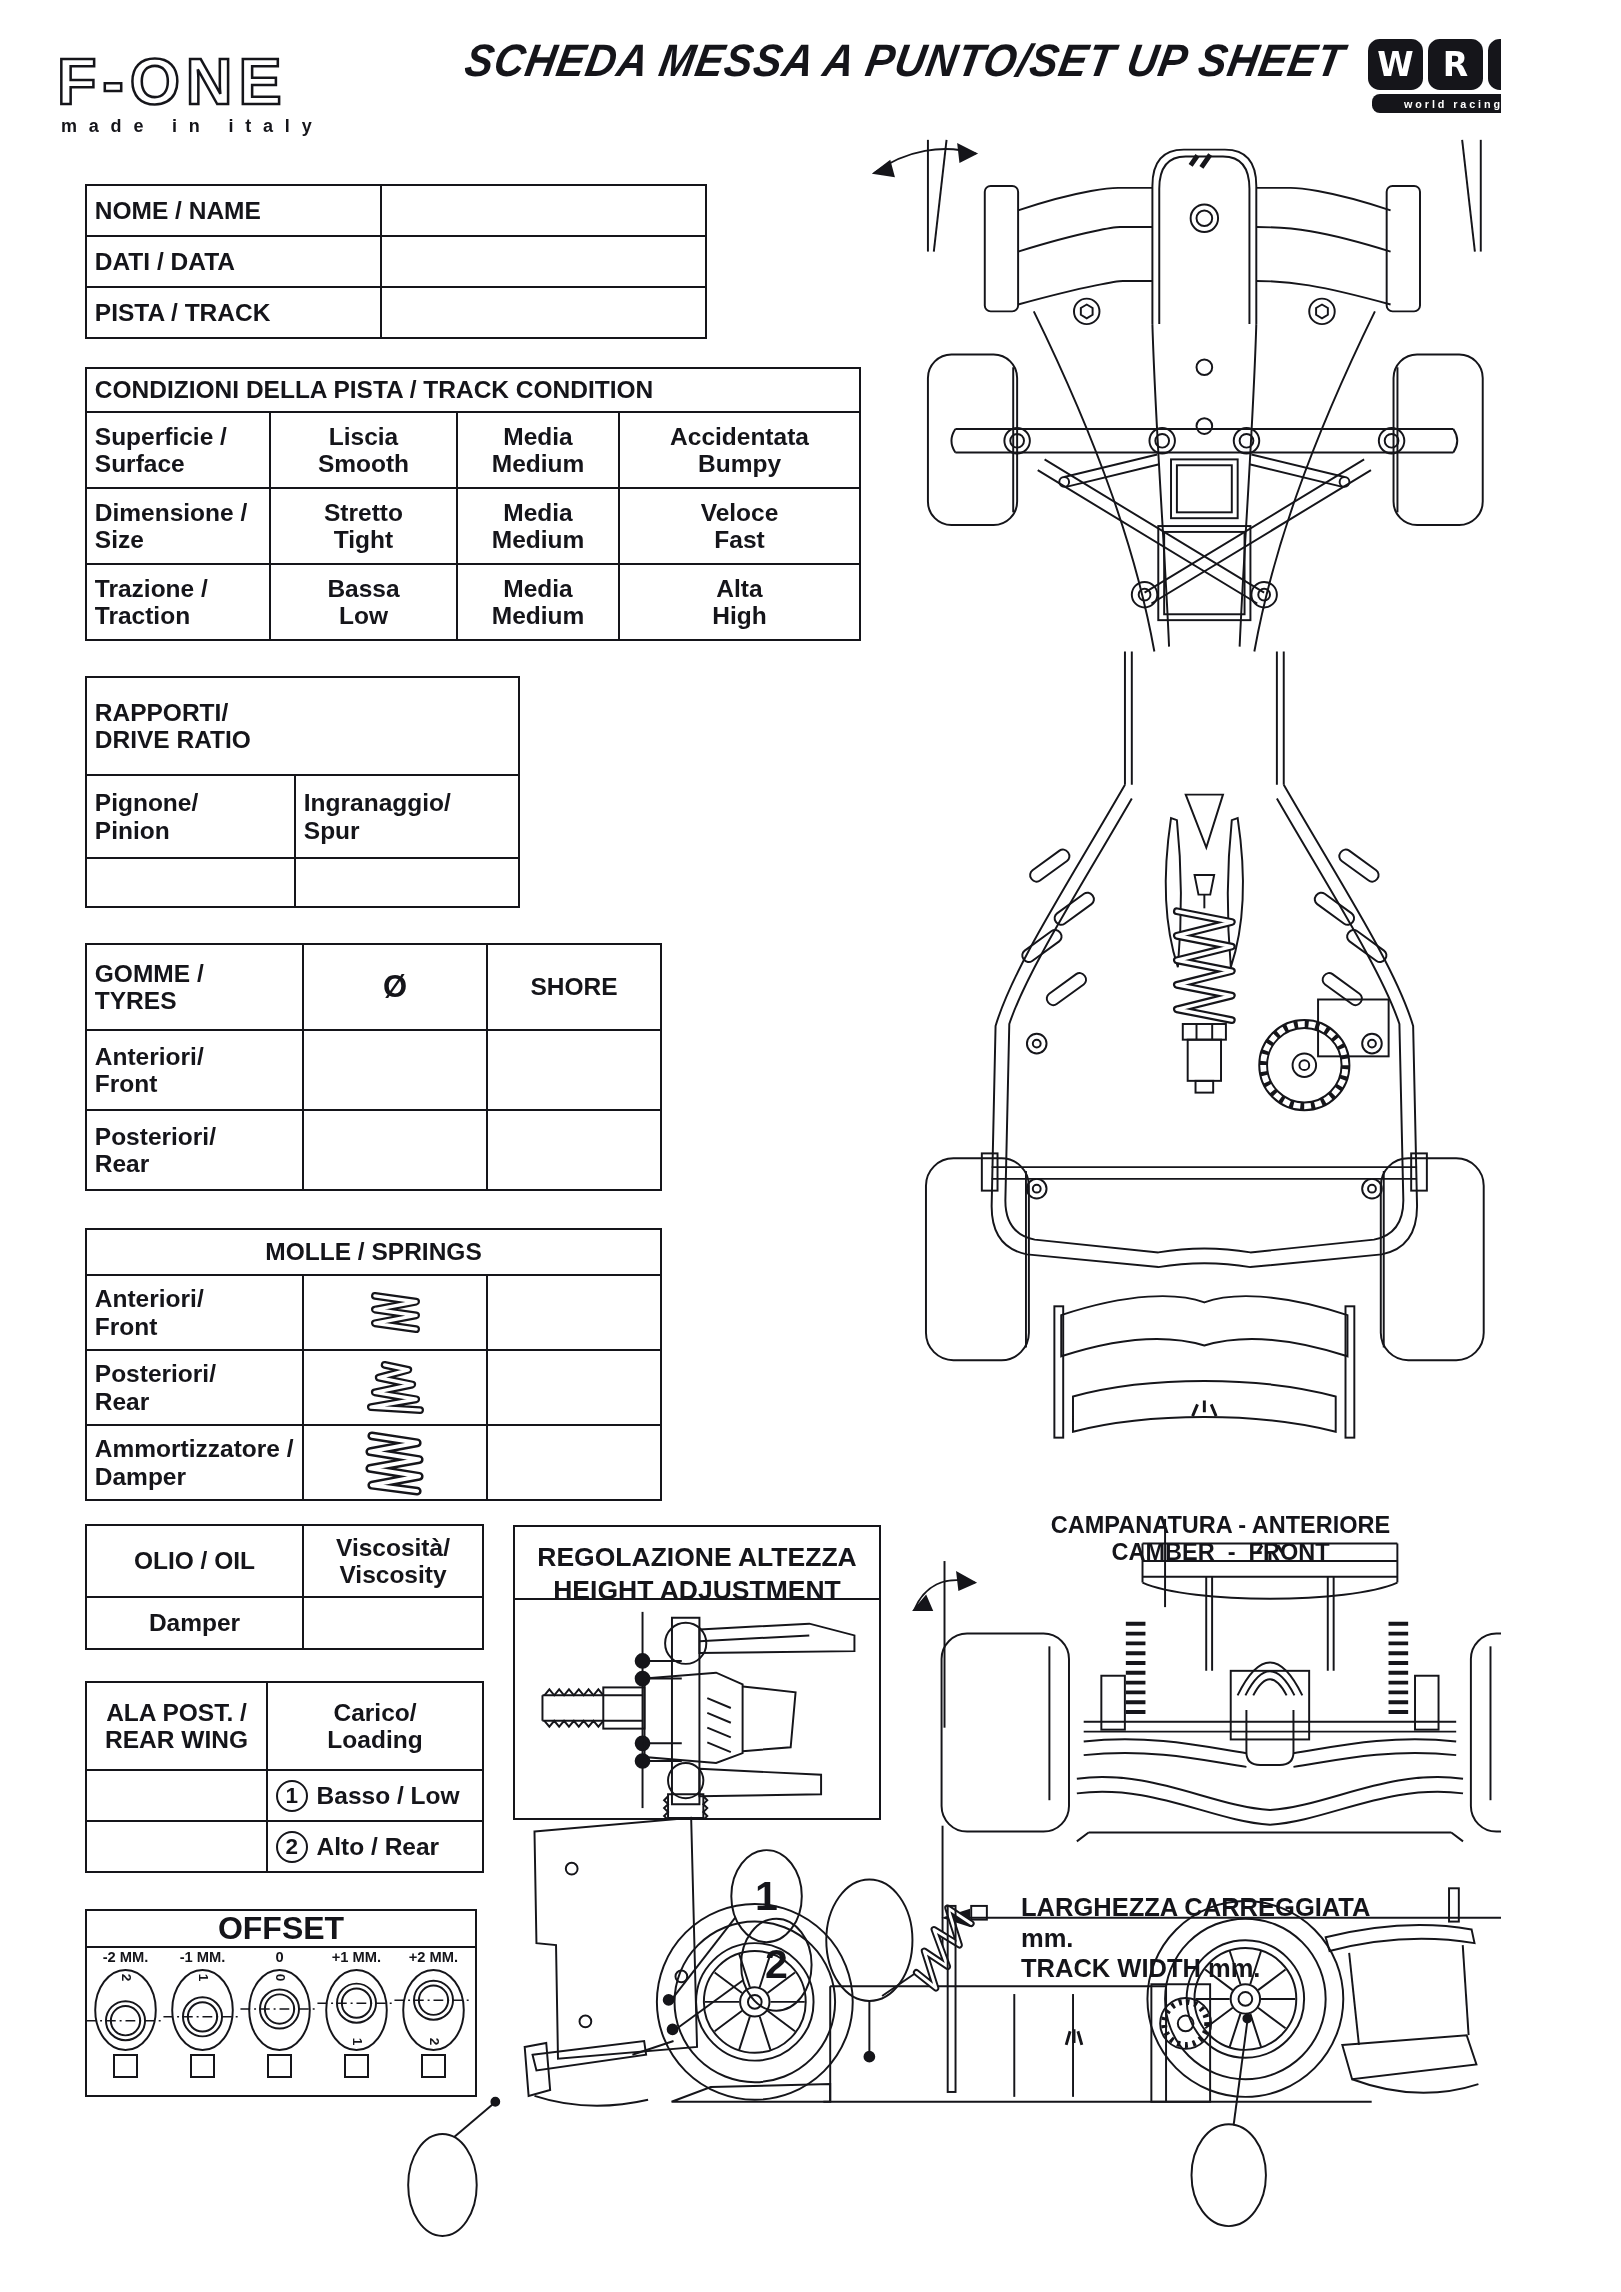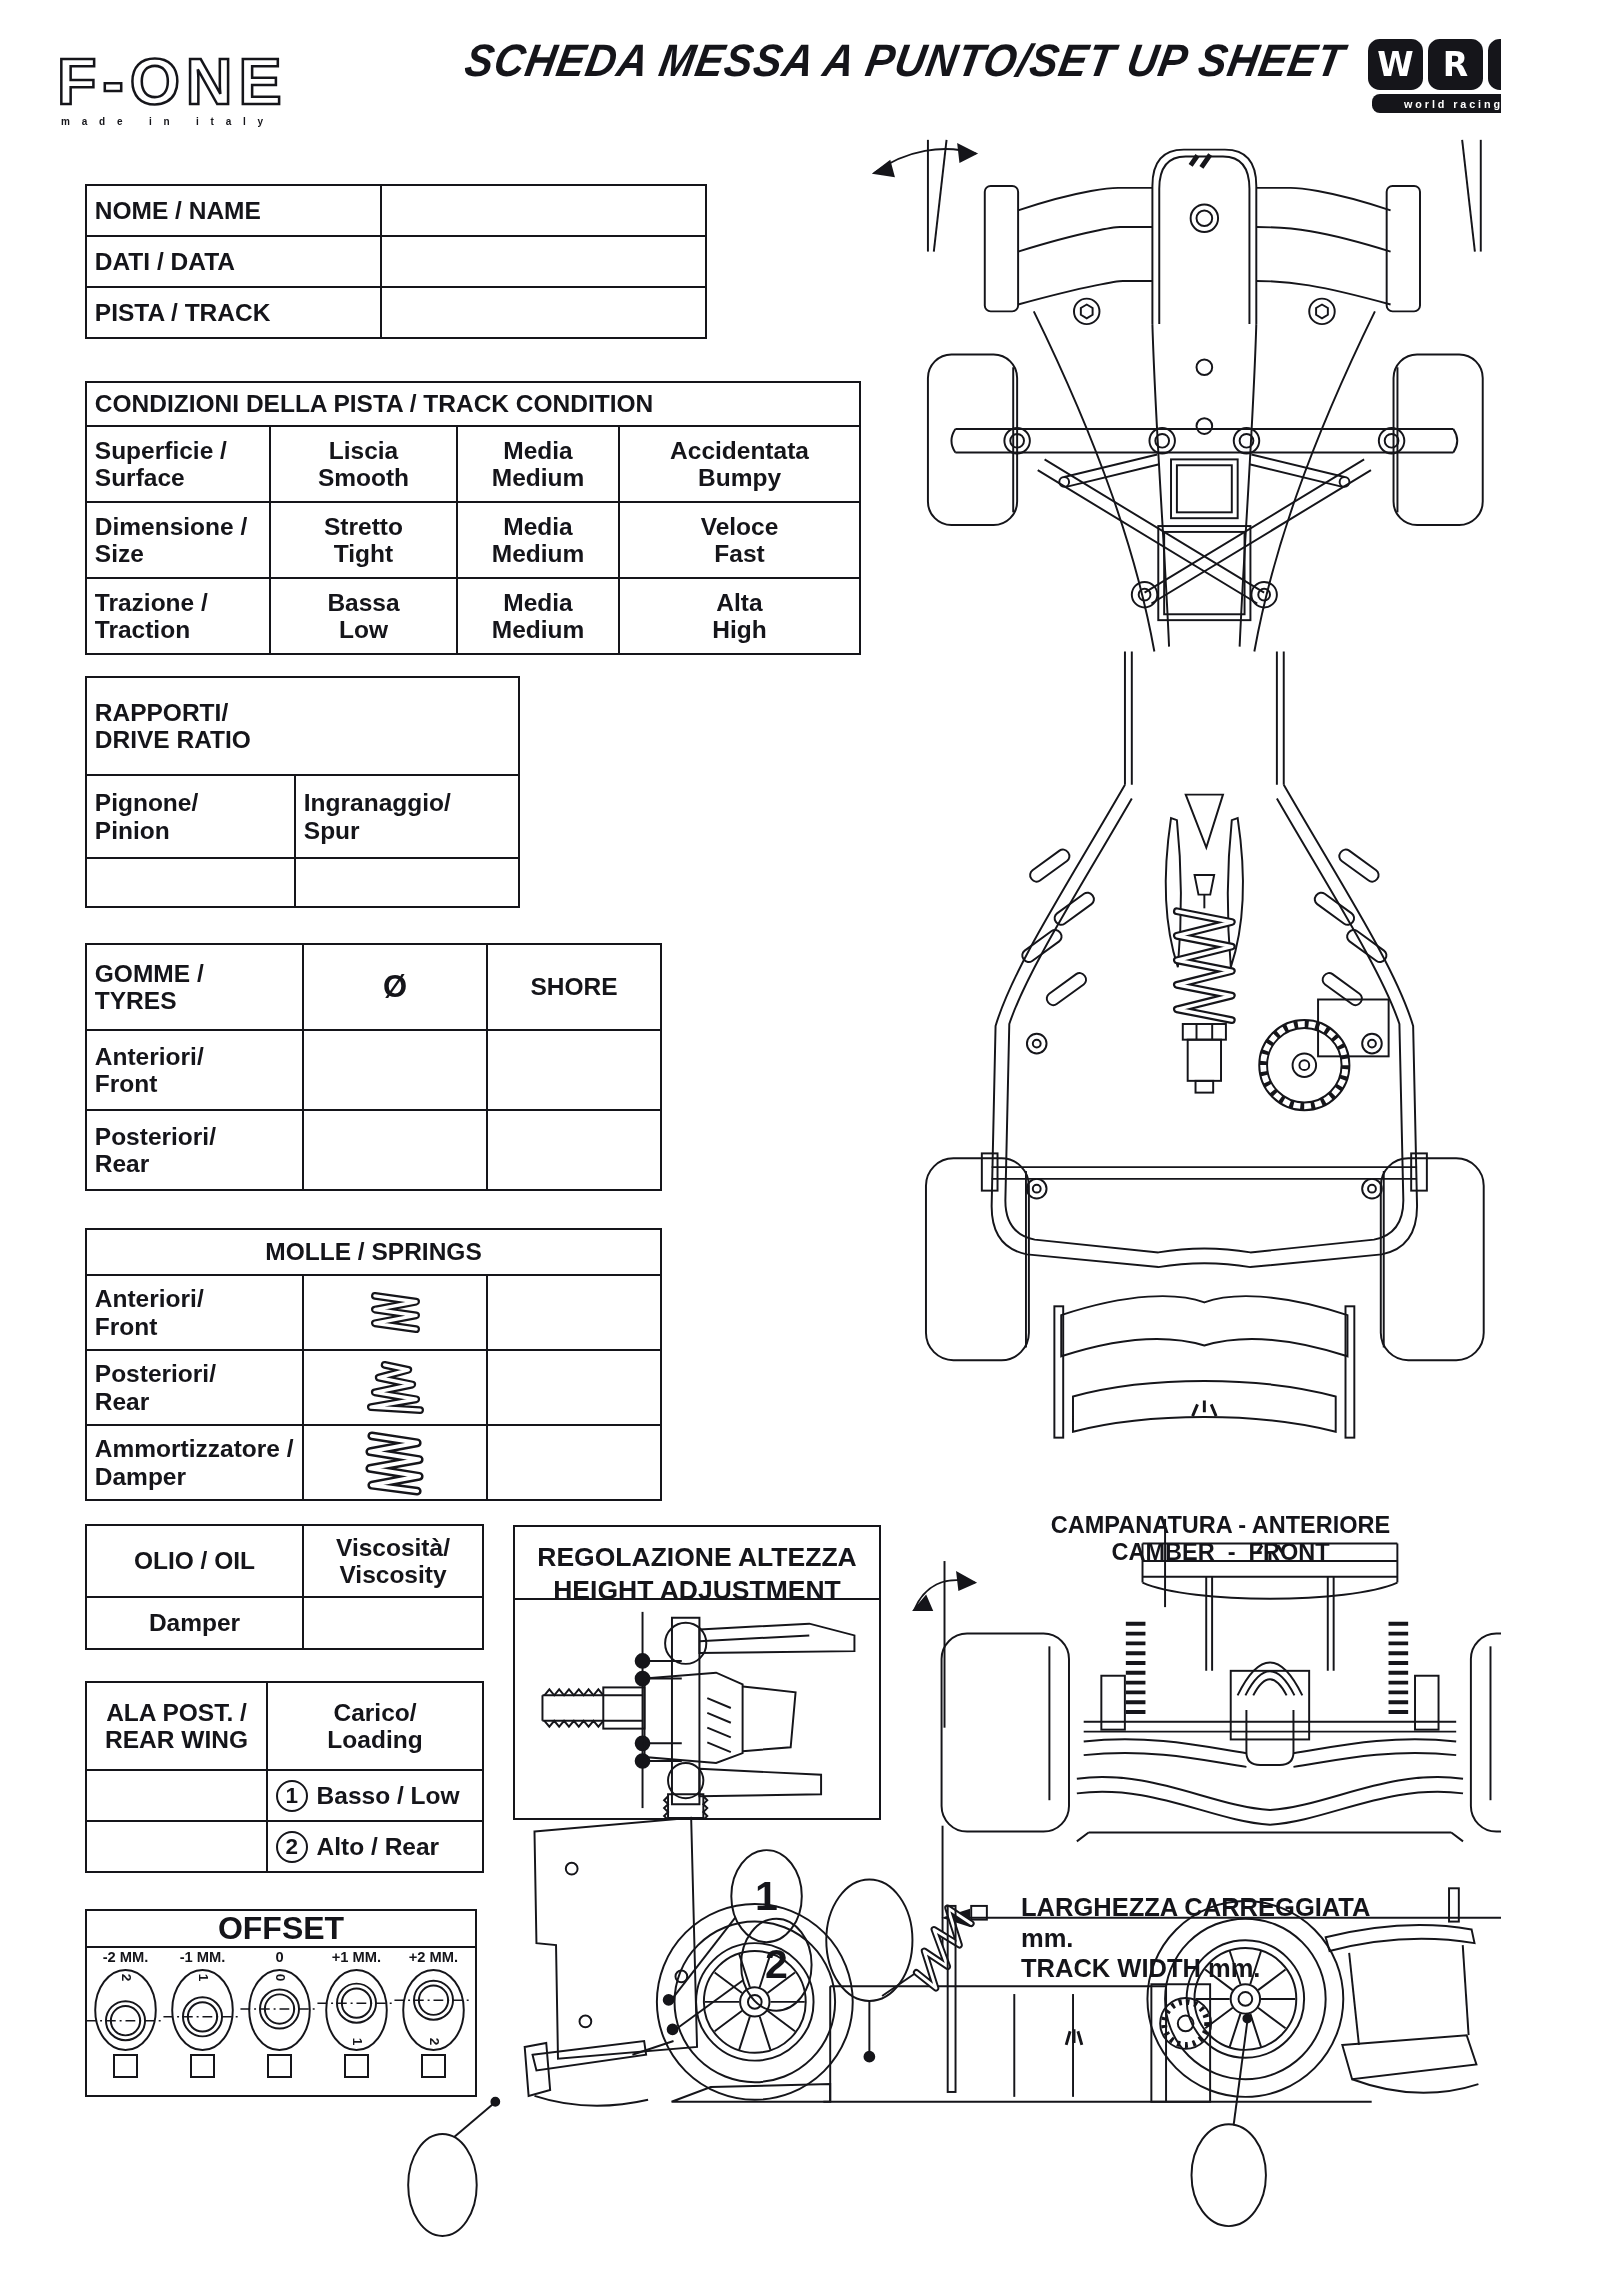--- a/index.html
+++ b/index.html
@@ -10,21 +10,21 @@
 
   
   table.tbl { position:absolute; border-collapse:collapse; table-layout:fixed; background:#fff; }
   table.tbl, table.tbl td { border:2.9px solid #15151a; }
   table.tbl td { vertical-align:middle; font-weight:bold; font-size:24.5px; line-height:1.12; padding:2px 7.8px; }
   td.hdr { font-size:26.5px; }
   td.ctr { text-align:center; padding:2px 2px; }
   .two > div { display:block; }
 
   
-  .brand-tagline { letter-spacing:11.8px; font-weight:bold; font-size:10px; }
+  .brand-tagline { letter-spacing:11.8px; font-weight:bold; font-size:18px; }
   .main-title { font-size:42px; font-weight:bold; font-style:italic; transform:skewX(-10deg) scaleY(1.08); transform-origin:left bottom; white-space:nowrap; letter-spacing:1px; }
   .wrc { width:202px; }
   .wrc-row { display:flex; gap:4.9px; }
   .wrc-box { width:55px; height:51px; background:#15151a; border-radius:11.8px; color:#fff; font-weight:bold; font-size:33px; display:inline-flex; align-items:center; justify-content:center; font-family:"DejaVu Sans", sans-serif; }
   .wrc-bar { margin-top:3.9px; width:194px; height:19.6px; margin-left:3.9px; background:#15151a; border-radius:7.8px; color:#fff; font-size:10.8px; font-weight:bold; letter-spacing:2.9px; display:flex; align-items:center; justify-content:center; }
 
   .circle-num { display:inline-flex; width:32px; height:32px; border:2.5px solid #15151a; border-radius:50%; align-items:center; justify-content:center; font-size:22.5px; font-weight:bold; margin-right:8.8px; flex:none; }
   .opt-line { display:flex; align-items:center; }
 
   
@@ -83,21 +83,21 @@
           <td class="hdr">DATI / DATA</td>
           <td></td>
         </tr>
     <tr style="height:51px">
           <td class="hdr">PISTA / TRACK</td>
           <td></td>
         </tr>
   </tbody>
     </table>
 
-  <table class="tbl" style="left:85px;top:381px;width:774px">
+  <table class="tbl" style="left:85px;top:367px;width:774px">
     <colgroup>
         <col style="width:184px">
         <col style="width:187px">
         <col style="width:162px">
         <col style="width:241px">
       </colgroup>
     <tbody>
         <tr style="height:44px">
           <td class="hdr" colspan="4">CONDIZIONI DELLA PISTA / TRACK CONDITION</td>
         </tr>

